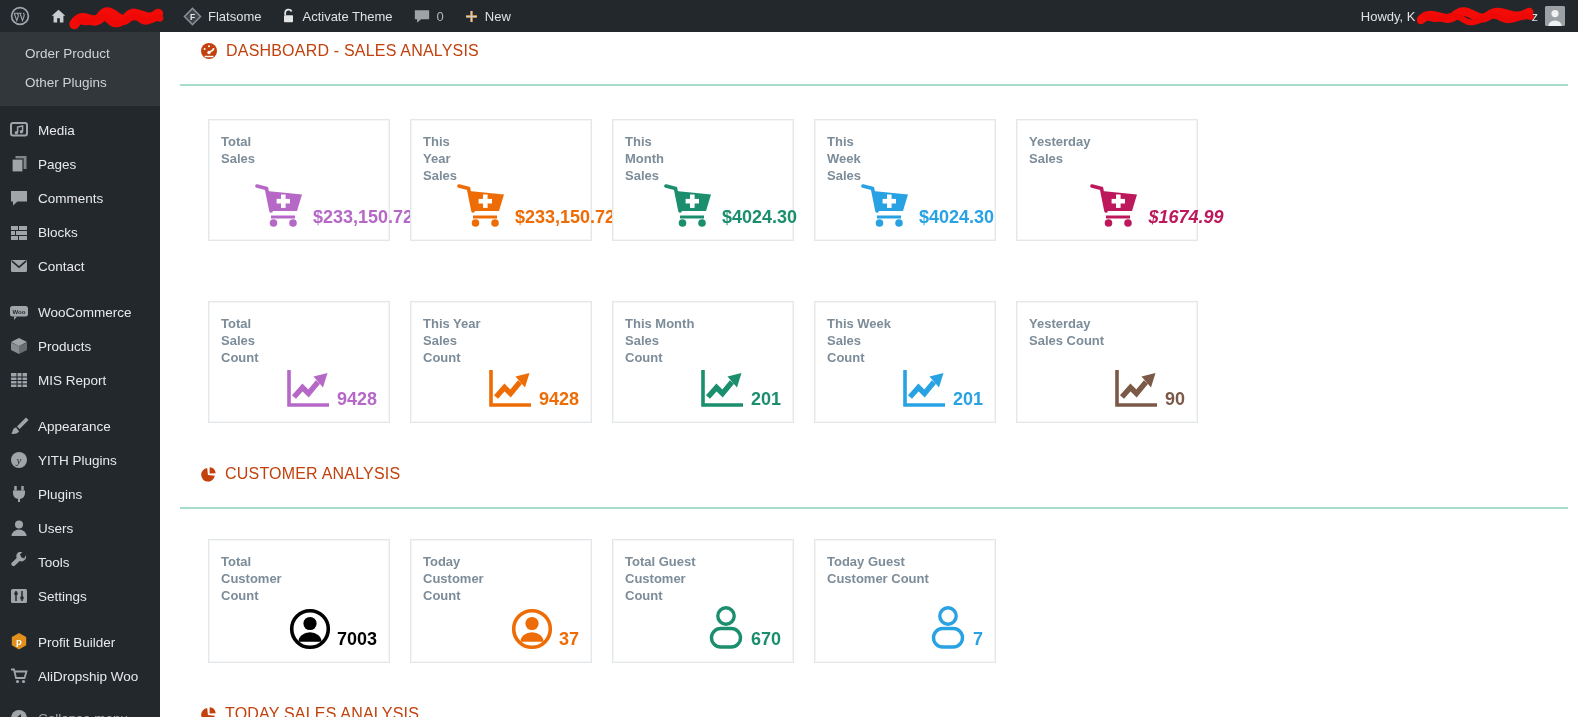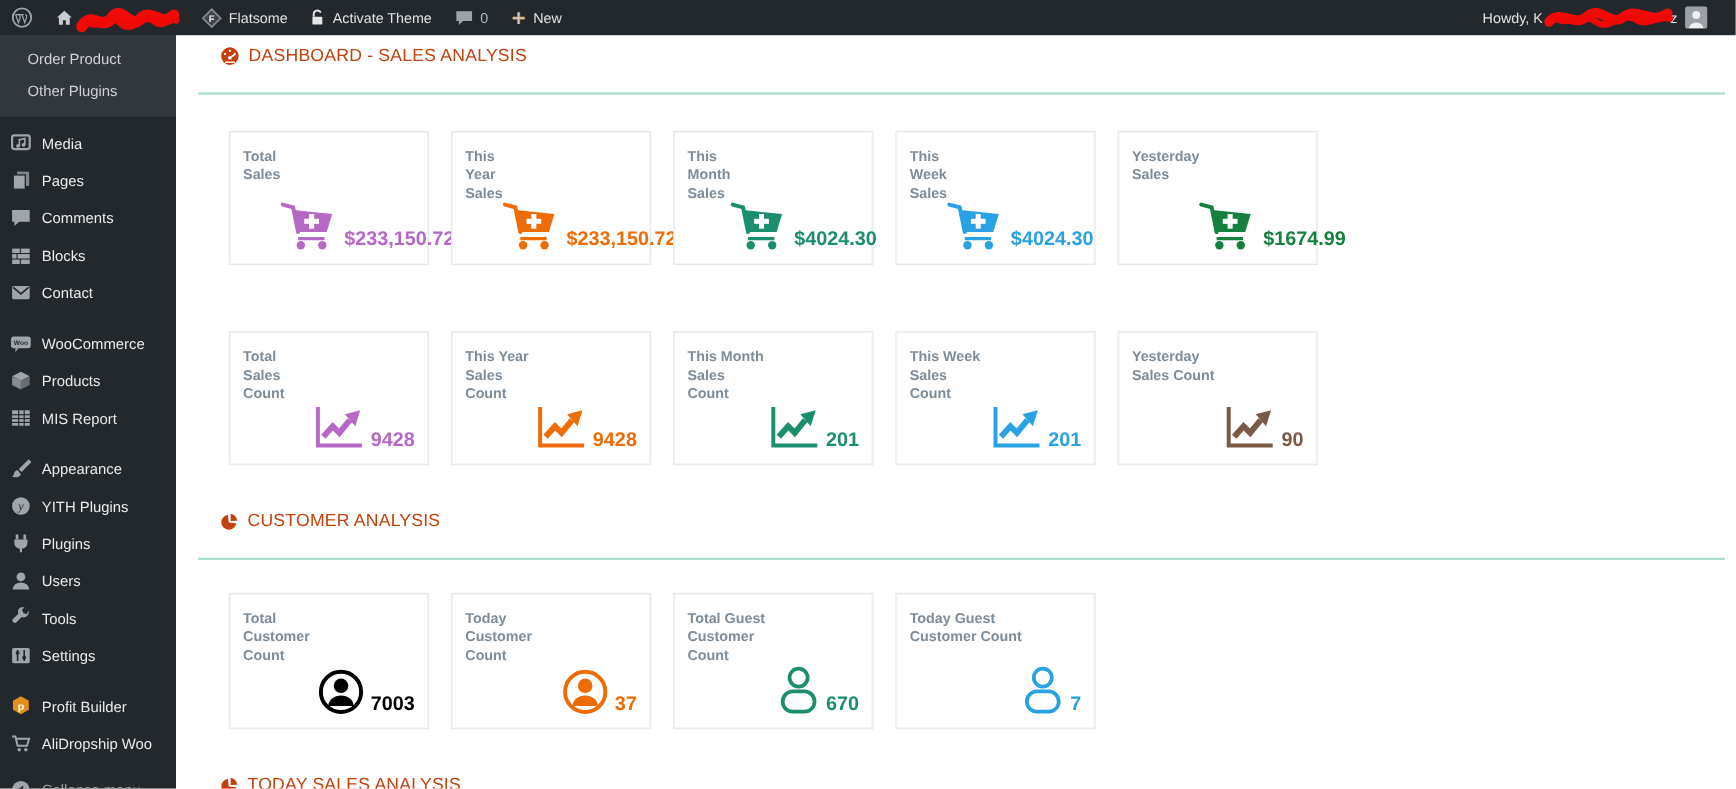--- a/index.html
+++ b/index.html
@@ -15,21 +15,21 @@
     position:absolute; top:0; left:0; width:1578px; height:32px;
     background:#23282d; color:#dfe1e3; font-size:13px;
     display:flex; align-items:center; z-index:40;
   }
   .ab-item {
     display:flex; align-items:center; gap:6px;
     height:32px; padding:0 10px; cursor:pointer; white-space:nowrap;
   }
   .ab-item svg { display:block; }
   .ab-count { color:#b0b5ba; }
-  .ab-right { margin-left:auto; display:flex; align-items:center; padding-right:16px; }
+  .ab-right { margin-left:auto; display:flex; align-items:center; padding-right:3px; }
   .howdy { display:flex; align-items:center; gap:7px; position:relative; }
   .scribble { position:relative; display:inline-block; pointer-events:none; }
   .scribble-a { margin:0 -2px 0 -4px; transform:rotate(-2deg) translateY(2px); }
   .scribble-b { margin:0 -10px 0 -6px; transform:rotate(-1deg); }
   .avatar {
     width:20px; height:20px; background:#9ba0a6; overflow:hidden;
     display:inline-block; border-radius:2px;
   }
 
   
@@ -394,21 +394,21 @@
       <div class="card-title">This Week Sales</div>
       <div class="card-body" style="color: rgb(40, 162, 227);">
         <svg width="52" height="46">
             <use href="#sym-cart-plus"></use>
           </svg>
         <span class="card-value">$4024.30</span>
       </div>
     </div>
     <div class="card">
       <div class="card-title">Yesterday Sales</div>
-      <div class="card-body" style="color: #15803d;">
+      <div class="card-body" style="color: #be185d; font-style: italic;">
         <svg width="52" height="46">
             <use href="#sym-cart-plus"></use>
           </svg>
         <span class="card-value">$1674.99</span>
       </div>
     </div>
   </div>
 
   <div class="cards row-counts">
     <div class="card">

